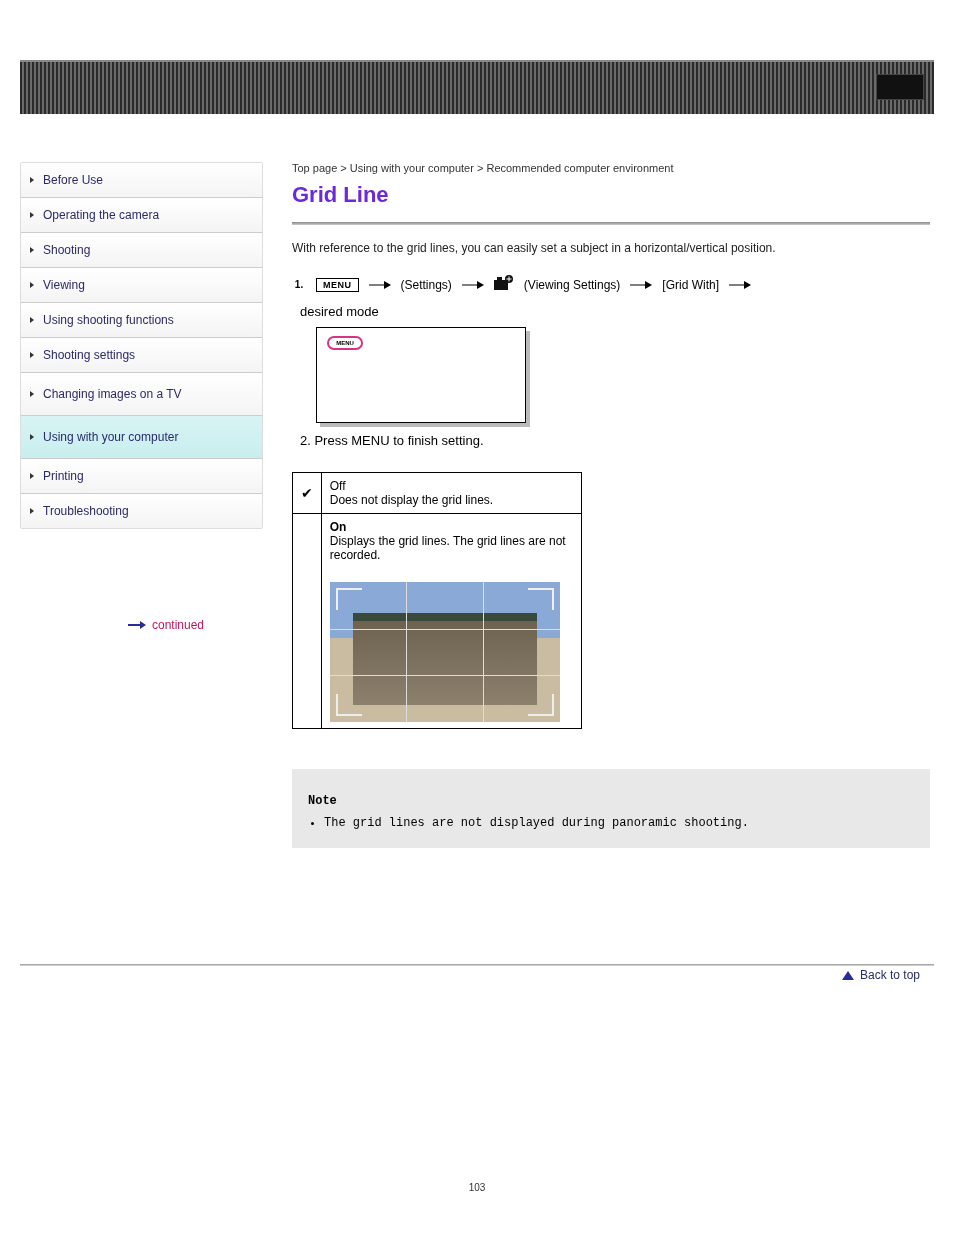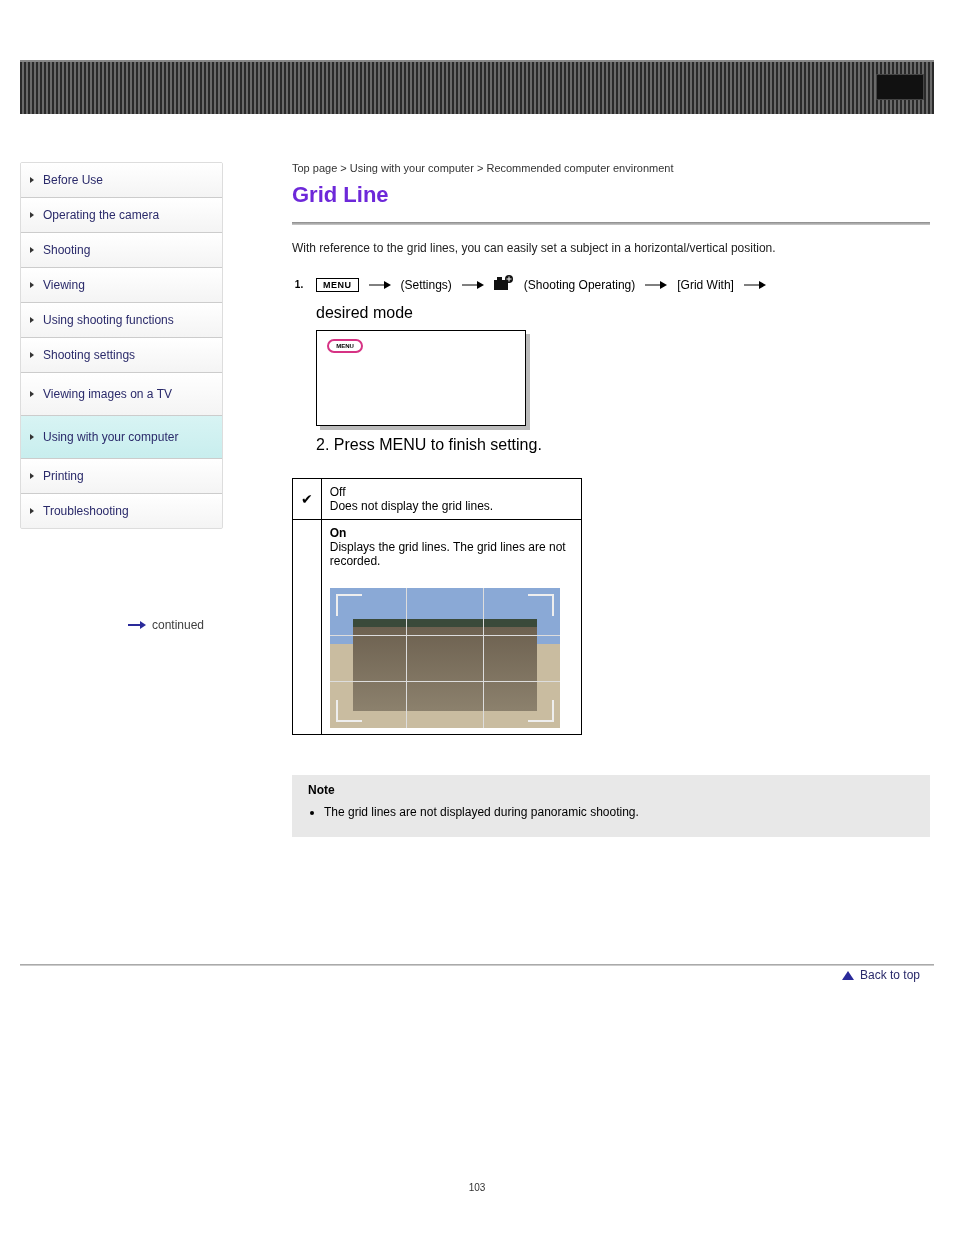--- a/index.html
+++ b/index.html
@@ -30,21 +30,21 @@
     top: 14px;
     width: 48px;
     height: 26px;
     background: #111;
     border: 1px solid #444;
   }
   .sidebar {
     position: absolute;
     top: 162px;
     left: 20px;
-    width: 203px;
+    width: 243px;
     background: linear-gradient(#fff, #f0f0f0);
     border: 1px solid #ddd;
     border-radius: 2px;
     overflow: hidden;
   }
   .sidebar-item {
     border-bottom: 1px solid #ccc;
     padding: 10px 8px 10px 22px;
     font-size: 12px;
     color: #2a2a6a;
@@ -66,21 +66,21 @@
     border-top: 3px solid transparent;
     border-bottom: 3px solid transparent;
     border-left: 4px solid #333;
   }
   .sidebar-item:last-child { border-bottom: none; }
   .continue-link {
     position: absolute;
     top: 618px;
     left: 128px;
     font-size: 12px;
-    color: #404040;
+    color: #be185d;
     display: flex;
     align-items: center;
     gap: 6px;
     cursor: pointer;
   }
   .continue-arrow {
     width: 18px; height: 8px;
     display: inline-block;
   }
   .continue-arrow svg { display: block; }
@@ -132,21 +132,21 @@
     font-weight: bold;
     letter-spacing: 0.5px;
     display: inline-block;
   }
   .arrow-right {
     display: inline-block;
     width: 22px; height: 10px;
   }
   .arrow-right svg { display: block; }
   .settings-icon { display:inline-block; }
-  .step2 { font-size: 16px; margin-left: 24px; }
+  .step2 { font-size: 13px; margin-left: 8px; }
 
   .screen-box {
     position: relative;
     width: 210px;
     height: 96px;
     background: #fff;
     border: 1px solid #000;
     margin: 8px 0 10px 24px;
     box-shadow: 4px 4px 0 #bbb;
   }
@@ -203,22 +203,23 @@
   .on-thumb .grid-h2 { top:66.6%; }
   .on-thumb .corner { position:absolute; width:26px; height:22px; border:2px solid #eee; }
   .on-thumb .c-tl { top:6px; left:6px; border-right:none; border-bottom:none; }
   .on-thumb .c-tr { top:6px; right:6px; border-left:none; border-bottom:none; }
   .on-thumb .c-bl { bottom:6px; left:6px; border-right:none; border-top:none; }
   .on-thumb .c-br { bottom:6px; right:6px; border-left:none; border-top:none; }
 
   .note-box {
     margin-top: 40px;
     background: #e8e8e8;
-    padding: 8px 16px 18px 16px;
-    font-size: 12px;
+    padding: 25px 16px 18px 16px;
+    font-size: 12px;
+    font-family: Liberation Mono, monospace;
   }
   .note-title { font-weight: bold; margin-bottom: 8px; }
   .note-box ul { list-style: disc; margin-left: 16px; }
   .footer-rule {
     position: absolute;
     left: 20px; right: 20px;
     top: 964px;
     height: 2px;
     background: linear-gradient(#999, #ddd);
   }
@@ -256,21 +257,21 @@
   <div class="header-badge"></div>
 </div>
 
 <div class="sidebar">
   <div class="sidebar-item"><span>Before Use</span></div>
   <div class="sidebar-item"><span>Operating the camera</span></div>
   <div class="sidebar-item"><span>Shooting</span></div>
   <div class="sidebar-item"><span>Viewing</span></div>
   <div class="sidebar-item"><span>Using shooting functions</span></div>
   <div class="sidebar-item"><span>Shooting settings</span></div>
-  <div class="sidebar-item tall"><span>Viewing images on a TV</span></div>
+  <div class="sidebar-item tall"><span>Changing images on a TV</span></div>
   <div class="sidebar-item tall active"><span>Using with your computer</span></div>
   <div class="sidebar-item"><span>Printing</span></div>
   <div class="sidebar-item"><span>Troubleshooting</span></div>
 </div>
 
 <div class="continue-link">
   <span class="continue-arrow">
     <svg width="18" height="8" viewBox="0 0 18 8">
         <line x1="0" y1="4" x2="14" y2="4" stroke="#2a2a9a" stroke-width="2"></line>
         <polygon points="12,0 18,4 12,8" fill="#2a2a9a"></polygon>
@@ -303,21 +304,21 @@
       </span>
     <span class="settings-icon">
       <svg width="20" height="16" viewBox="0 0 20 16">
           <rect x="0" y="5" width="14" height="10" fill="#111"></rect>
           <rect x="3" y="2" width="5" height="4" fill="#111"></rect>
           <circle cx="15" cy="4" r="4" fill="#111"></circle>
           <line x1="15" y1="1.5" x2="15" y2="6.5" stroke="#fff" stroke-width="1"></line>
           <line x1="12.5" y1="4" x2="17.5" y2="4" stroke="#fff" stroke-width="1"></line>
         </svg>
     </span>
-    <span>(Shooting Operating)</span>
+    <span>(Viewing Settings)</span>
     <span class="arrow-right">
         <svg width="22" height="10" viewBox="0 0 22 10">
           <line x1="0" y1="5" x2="16" y2="5" stroke="#000" stroke-width="1"></line>
           <polygon points="15,1 22,5 15,9" fill="#000"></polygon>
         </svg>
       </span>
     <span>[Grid With]</span>
     <span class="arrow-right">
         <svg width="22" height="10" viewBox="0 0 22 10">
           <line x1="0" y1="5" x2="16" y2="5" stroke="#000" stroke-width="1"></line>

